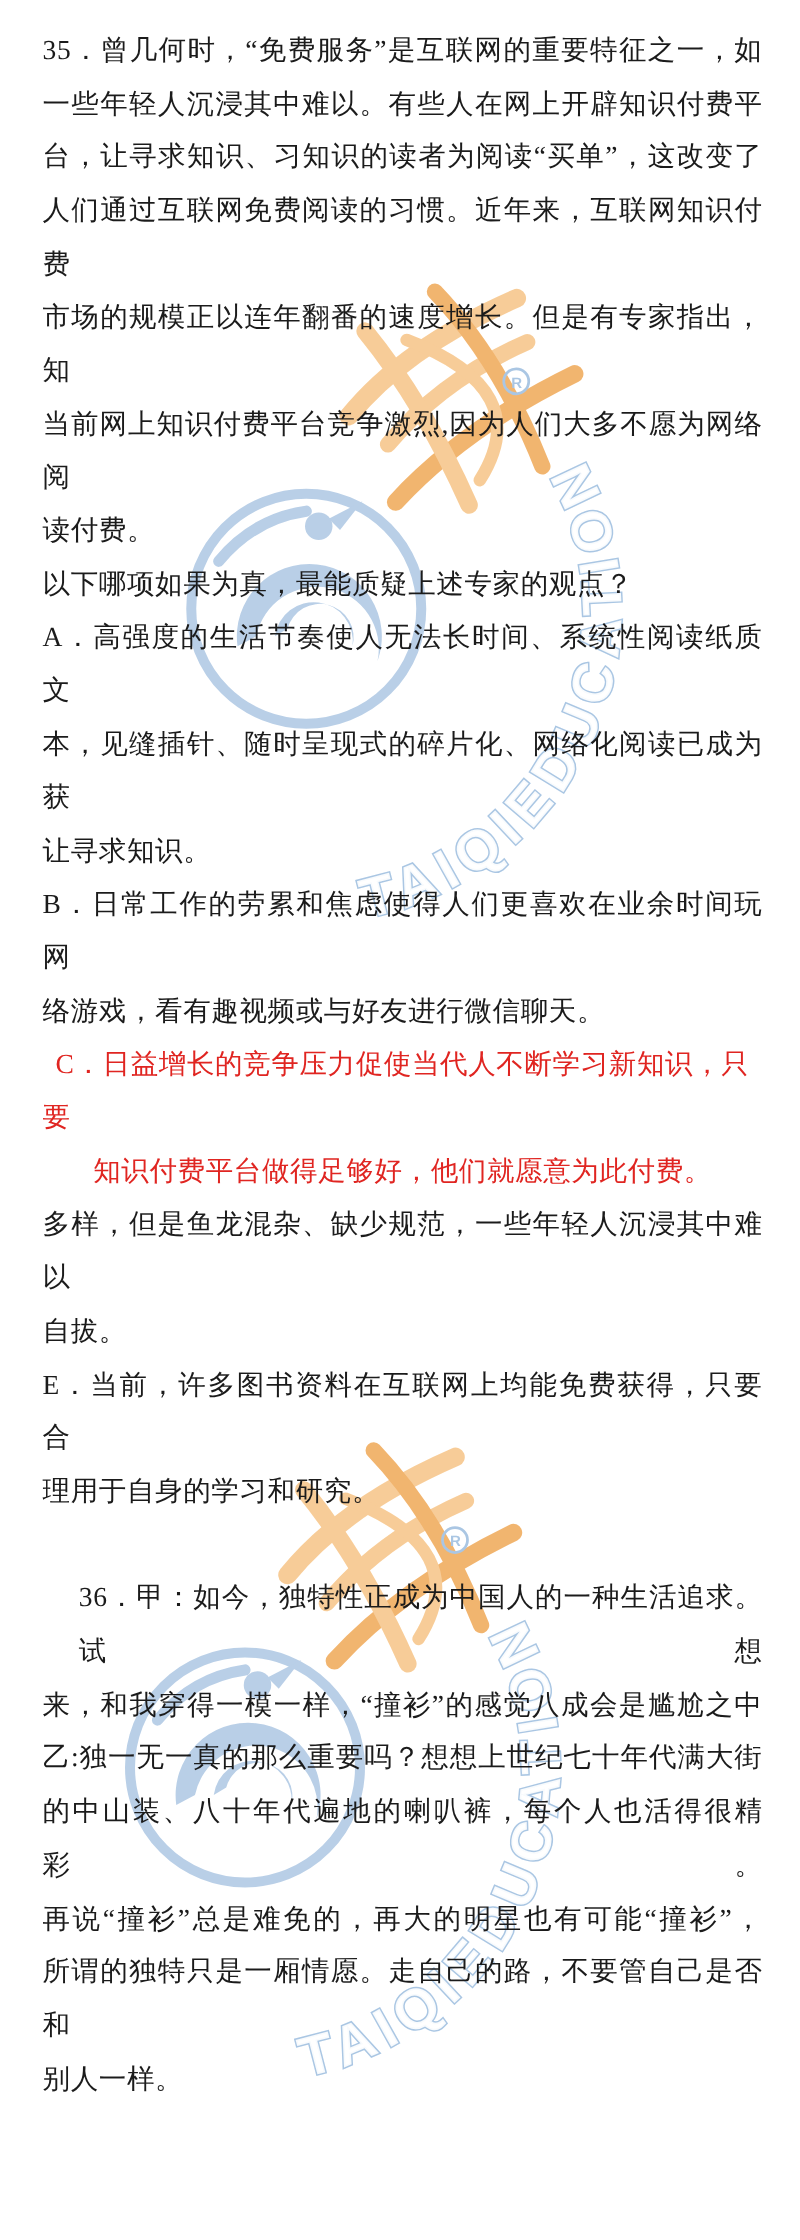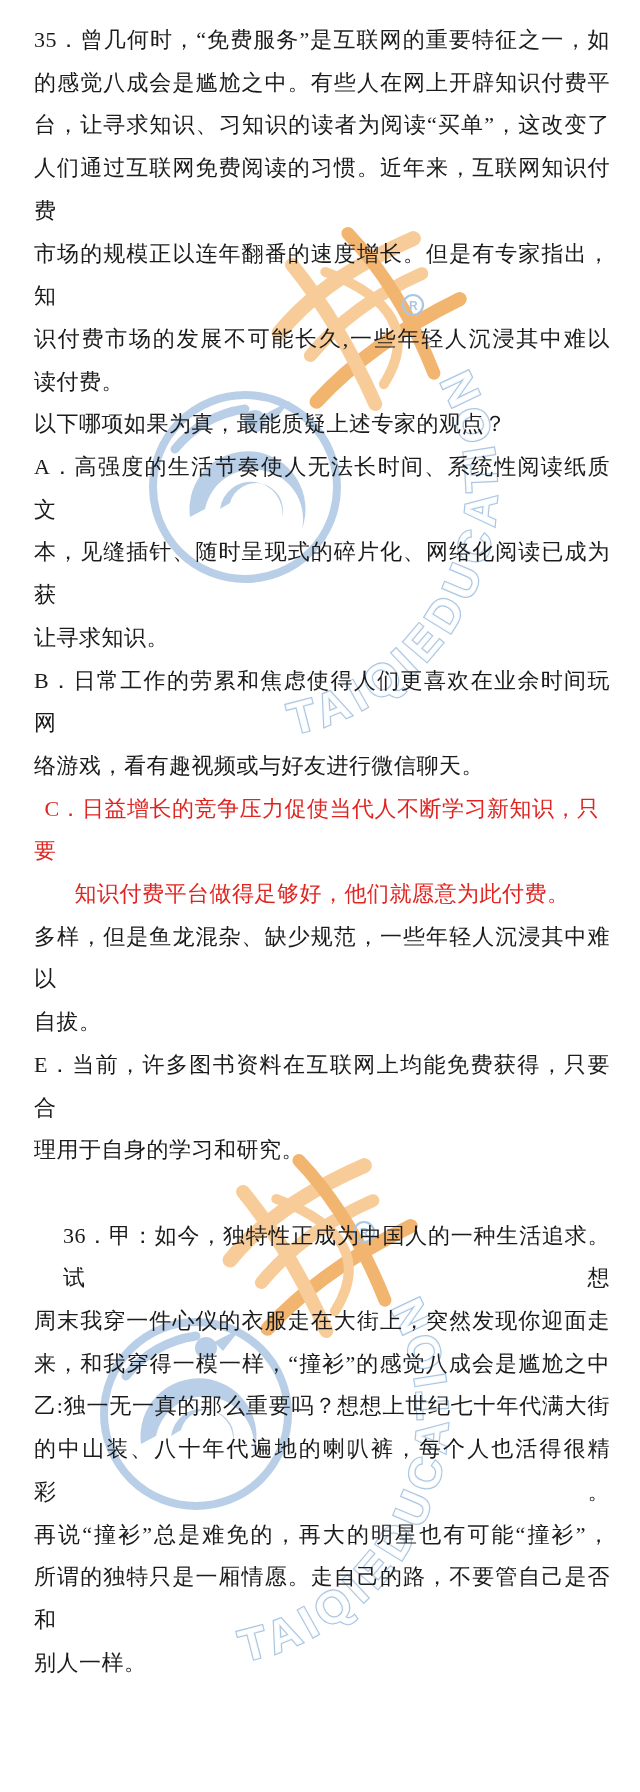--- a/index.html
+++ b/index.html
@@ -92,40 +92,39 @@
           <text class="wm-r-mark" x="164" y="-177">R</text>
         </g>
       </g>
     </defs>
     <use href="#taiqi-wm" xlink:href="#taiqi-wm" transform="translate(245,487)"></use>
     <use href="#taiqi-wm" xlink:href="#taiqi-wm" transform="translate(196,1414)"></use>
   </svg>
 
   <div class="content">
       <div class="line full">35．曾几何时，“免费服务”是互联网的重要特征之一，如</div>
-      <div class="line full">的感觉八成会是尴尬之中。有些人在网上开辟知识付费平</div>
+      <div class="line full">一些年轻人沉浸其中难以。有些人在网上开辟知识付费平</div>
       <div class="line full">台，让寻求知识、习知识的读者为阅读“买单”，这改变了</div>
       <div class="line full">人们通过互联网免费阅读的习惯。近年来，互联网知识付费</div>
       <div class="line full">市场的规模正以连年翻番的速度增长。但是有专家指出，知</div>
-      <div class="line full">识付费市场的发展不可能长久,一些年轻人沉浸其中难以</div>
+      <div class="line full">当前网上知识付费平台竞争激烈,因为人们大多不愿为网络阅</div>
       <div class="line">读付费。</div>
       <div class="line">以下哪项如果为真，最能质疑上述专家的观点？</div>
       <div class="line full">A．高强度的生活节奏使人无法长时间、系统性阅读纸质文</div>
       <div class="line full">本，见缝插针、随时呈现式的碎片化、网络化阅读已成为获</div>
       <div class="line">让寻求知识。</div>
       <div class="line full">B．日常工作的劳累和焦虑使得人们更喜欢在业余时间玩网</div>
       <div class="line">络游戏，看有趣视频或与好友进行微信聊天。</div>
       <div class="line full red">C．日益增长的竞争压力促使当代人不断学习新知识，只要</div>
       <div class="line red">知识付费平台做得足够好，他们就愿意为此付费。</div>
       <div class="line full">多样，但是鱼龙混杂、缺少规范，一些年轻人沉浸其中难以</div>
       <div class="line">自拔。</div>
       <div class="line full">E．当前，许多图书资料在互联网上均能免费获得，只要合</div>
       <div class="line">理用于自身的学习和研究。</div>
       <div class="line full gap">36．甲：如今，独特性正成为中国人的一种生活追求。试想</div>
-      <div class="line full">周末我穿一件心仪的衣服走在大街上，突然发现你迎面走</div>
       <div class="line full">来，和我穿得一模一样，“撞衫”的感觉八成会是尴尬之中</div>
       <div class="line full">乙:独一无一真的那么重要吗？想想上世纪七十年代满大街</div>
       <div class="line full">的中山装、八十年代遍地的喇叭裤，每个人也活得很精彩。</div>
       <div class="line full">再说“撞衫”总是难免的，再大的明星也有可能“撞衫”，</div>
       <div class="line full">所谓的独特只是一厢情愿。走自己的路，不要管自己是否和</div>
       <div class="line">别人一样。</div>
     </div>
 
 </div>
 

